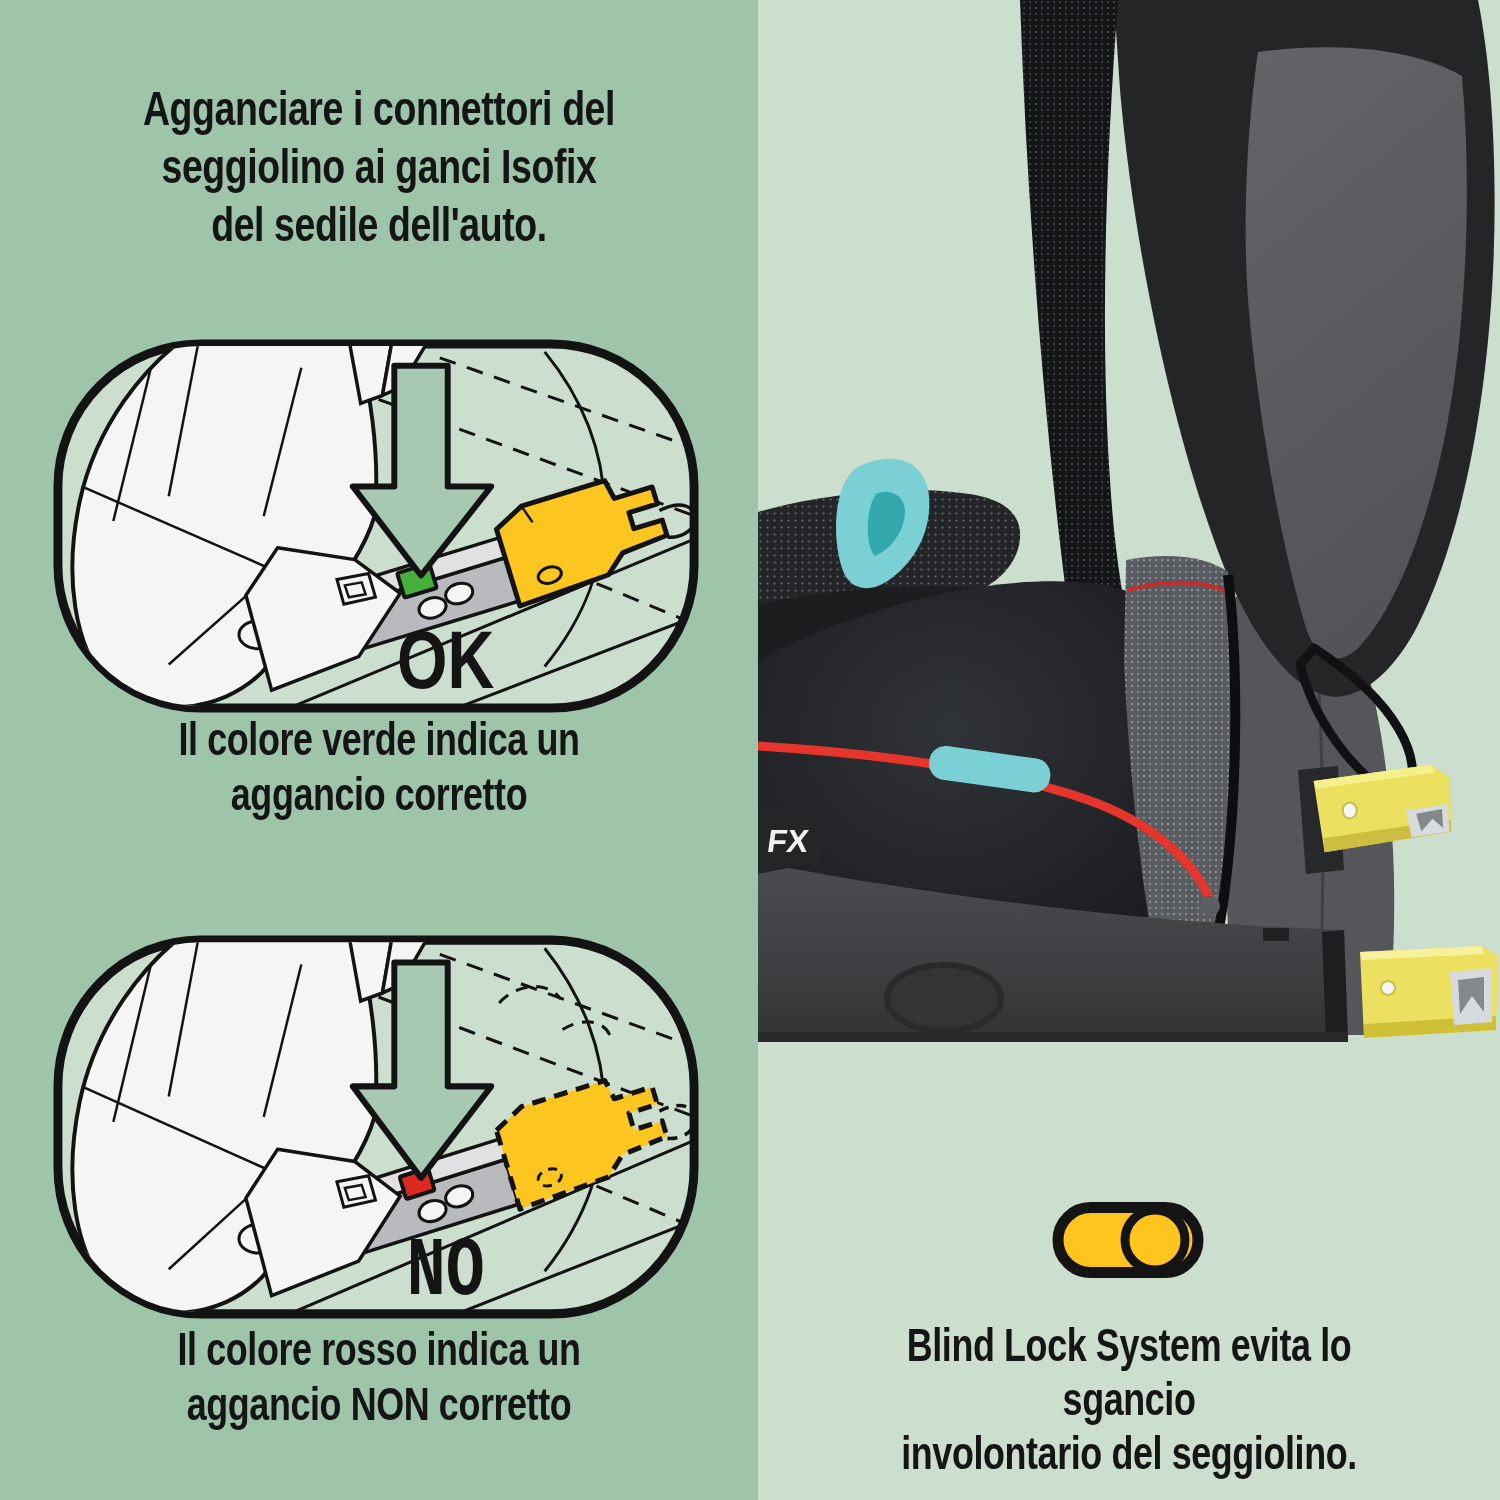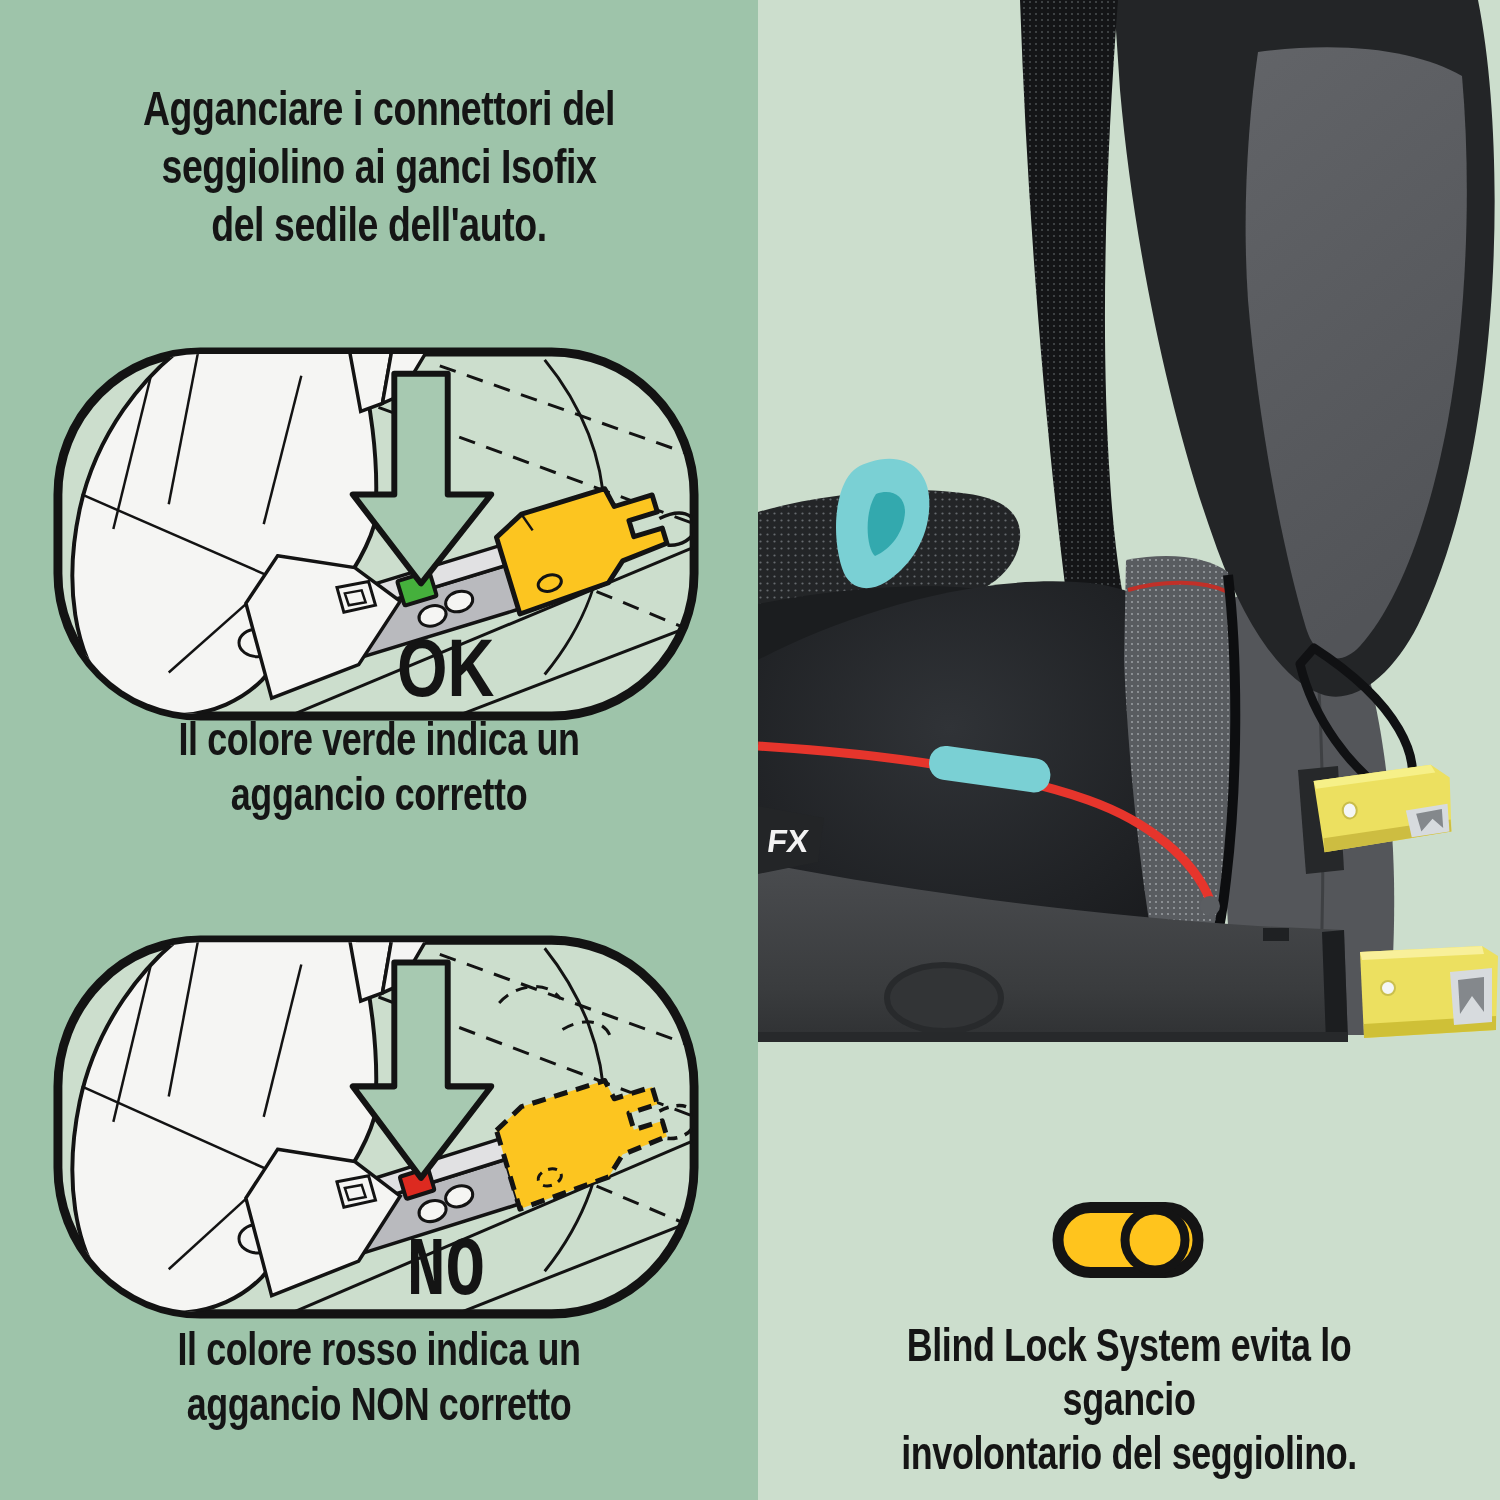--- a/index.html
+++ b/index.html
@@ -9,21 +9,21 @@
   .right-panel{position:absolute;left:758px;top:0;width:742px;height:1500px;background:#ccdecd;}
   .txt{position:absolute;color:#151515;font-weight:bold;text-align:center;
        white-space:pre-line;letter-spacing:-0.5px;
        transform:scaleX(0.78);transform-origin:50% 0;}
   .headline{left:0;top:80px;width:758px;font-size:48px;line-height:58px;}
   .cap{left:0;width:758px;font-size:46px;line-height:55px;}
   .cap-green{top:712px;}
   .cap-red{top:1322px;}
   .cap-right{left:0;top:1318px;width:742px;font-size:46px;line-height:54px;}
   .oval{position:absolute;left:52px;width:648px;height:380px;}
-  .oval-ok{top:344px;text-align:center;}
+  .oval-ok{top:336px;text-align:center;}
   .oval-no{top:934px;font-family:Liberation Mono, monospace;}
   .seat{position:absolute;left:0;top:0;width:742px;height:1110px;}
   .toggle{position:absolute;left:294px;top:1200px;width:152px;height:80px;}
   svg{display:block;}
 </style>
 </head>
 <body>
 
 <div class="canvas">
 

